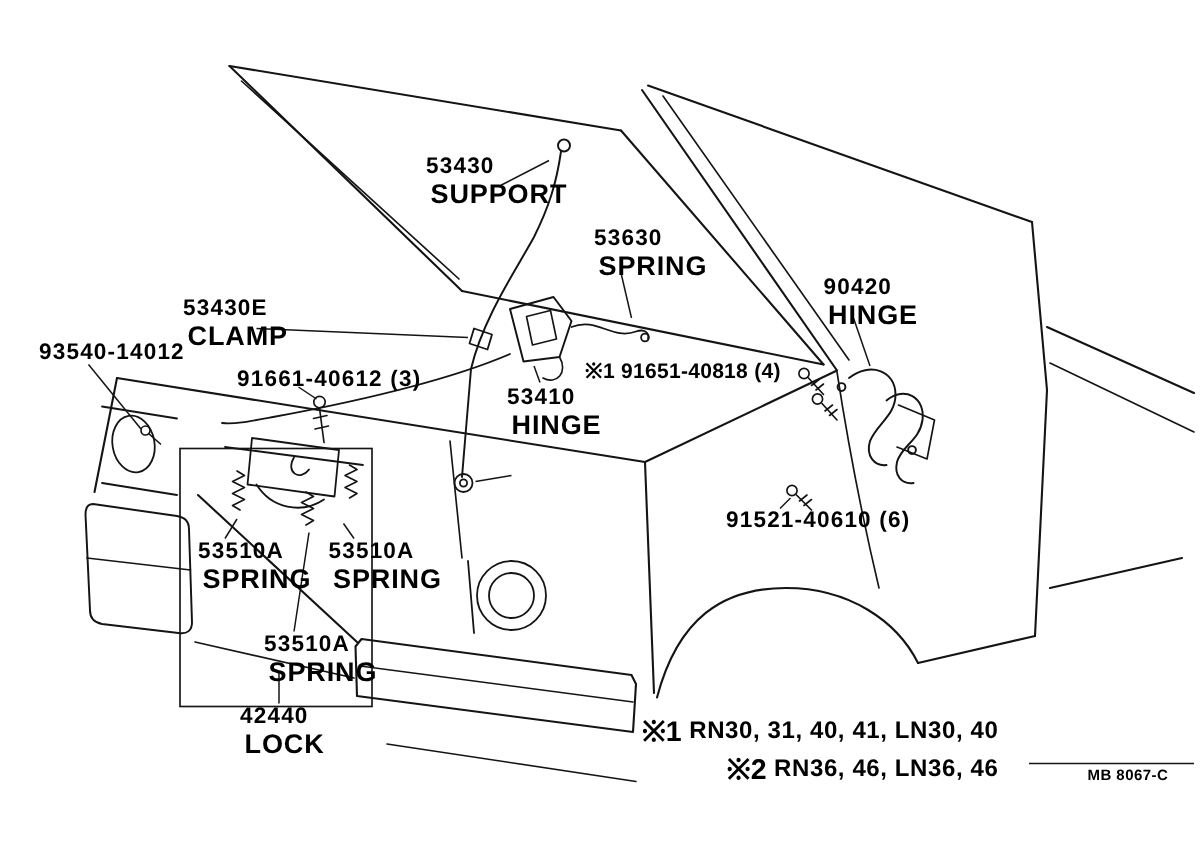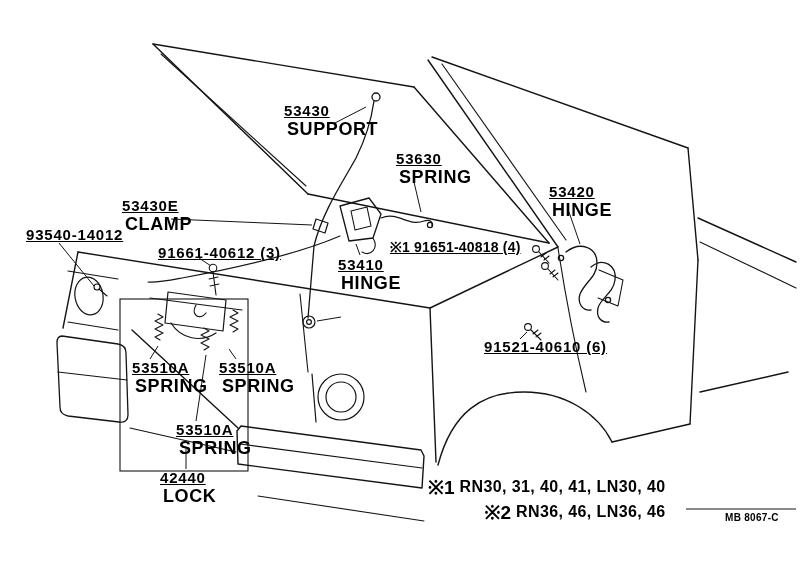--- a/index.html
+++ b/index.html
@@ -2,21 +2,21 @@
 <html><head>
 <meta charset="utf-8">
 <style>
   html,body{margin:0;padding:0;background:#ffffff;}
   .stage{
     position:relative;width:800px;height:566px;background:#ffffff;
     font-family:"Liberation Sans",sans-serif;color:#000;overflow:hidden;
   }
   svg.art{position:absolute;left:0;top:0;}
   .lbl{position:absolute;line-height:1.05;white-space:nowrap;color:#000;}
-  .lbl .num{display:block;font-size:15px;font-weight:700;letter-spacing:0.8px;text-decoration:underline;}
+  .lbl .num{display:block;font-size:15px;font-weight:700;letter-spacing:0.8px;}
   .lbl .sub{display:block;font-size:18px;font-weight:700;letter-spacing:0.6px;margin-left:3px;margin-top:1px;}
   .lbl.small .num{font-size:14px;letter-spacing:0.2px;}
   .notes{position:absolute;left:428px;top:474px;}
   .note-line{white-space:nowrap;height:25px;text-align:right;}
   .note-marker{font-size:19px;font-weight:700;vertical-align:-2px;}
   .note-text{font-size:16px;font-weight:700;letter-spacing:0.4px;margin-left:5px;}
   .code{position:absolute;left:725px;top:512px;font-size:10px;font-weight:700;letter-spacing:0.3px;}
 </style>
 </head>
 <body>
@@ -158,21 +158,21 @@
 
   <div class="lbl" style="left:284px;top:103px">
     <span class="num">53430</span>
     <span class="sub">SUPPORT</span>
   </div>
   <div class="lbl" style="left:396px;top:151px">
     <span class="num">53630</span>
     <span class="sub">SPRING</span>
   </div>
   <div class="lbl" style="left:549px;top:184px">
-    <span class="num">53420</span>
+    <span class="num">90420</span>
     <span class="sub">HINGE</span>
   </div>
   <div class="lbl" style="left:122px;top:198px">
     <span class="num">53430E</span>
     <span class="sub">CLAMP</span>
   </div>
   <div class="lbl" style="left:26px;top:227px">
     <span class="num">93540-14012</span>
   </div>
   <div class="lbl" style="left:158px;top:245px">

